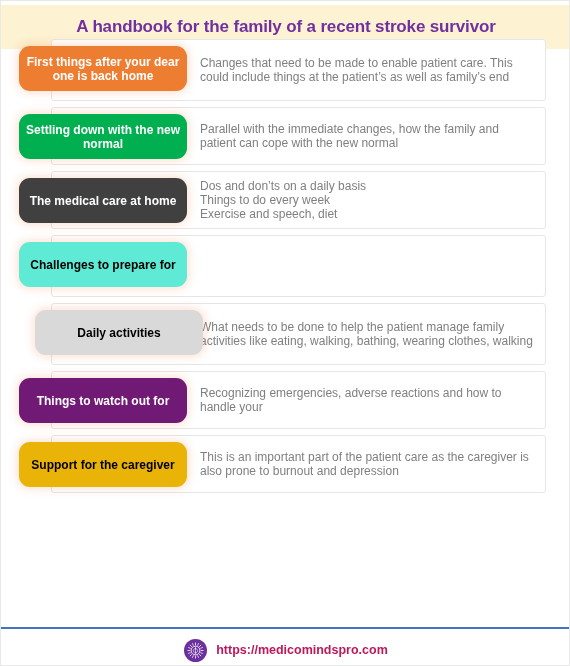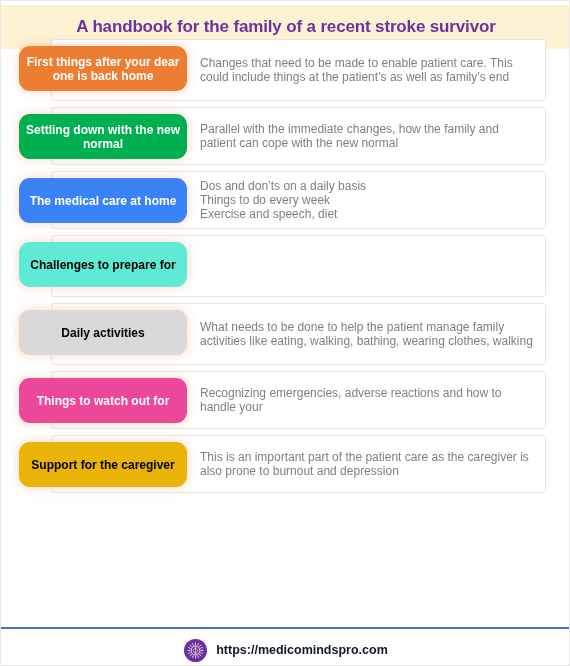--- a/index.html
+++ b/index.html
@@ -176,47 +176,47 @@
     <div class="row h-mid">
       <div class="row-card"></div>
       <div class="pill" style="background: rgb(0, 176, 80);">
         <span class="pill-label" style="color: rgb(255, 255, 255); text-align: center;">Settling down with the new normal</span>
       </div>
       <div class="desc">Parallel with the immediate changes, how the family and patient can cope with the new normal</div>
     </div>
 
     <div class="row h-mid">
       <div class="row-card"></div>
-      <div class="pill" style="background: #3b82f6;">
+      <div class="pill" style="background: #404040;">
         <span class="pill-label" style="color: rgb(255, 255, 255);">The medical care at home</span>
       </div>
       <div class="desc">Dos and don’ts on a daily basis
 Things to do every week
 Exercise and speech, diet</div>
     </div>
 
 
     <div class="row h-tall">
       <div class="row-card"></div>
       <div class="pill" style="background: #5eead4;">
         <span class="pill-label" style="color: rgb(0, 0, 0);">Challenges to prepare for</span>
       </div>
     </div>
 
     <div class="row h-tall">
       <div class="row-card"></div>
-      <div class="pill" style="background: rgb(217, 217, 217);">
+      <div class="pill" style="background: rgb(217, 217, 217); margin-left: 16px;">
         <span class="pill-label" style="color: rgb(0, 0, 0);">Daily activities</span>
       </div>
       <div class="desc">What needs to be done to help the patient manage family activities like eating, walking, bathing, wearing clothes, walking</div>
     </div>
 
     <div class="row h-mid">
       <div class="row-card"></div>
-      <div class="pill" style="background: #ec4899; text-align: right;">
+      <div class="pill" style="background: #701a75; text-align: right;">
         <span class="pill-label" style="color: rgb(255, 255, 255);">Things to watch out for</span>
       </div>
       <div class="desc">Recognizing emergencies, adverse reactions and how to handle your</div>
     </div>
 
     <div class="row h-mid">
       <div class="row-card"></div>
       <div class="pill" style="background: #eab308;">
         <span class="pill-label" style="color: rgb(0, 0, 0);">Support for the caregiver</span>
       </div>
@@ -244,16 +244,16 @@
           <line x1="19.4" y1="8.8" x2="21.8" y2="7.9"></line>
           <line x1="2.2" y1="7.9" x2="4.6" y2="8.8"></line>
           <line x1="19.4" y1="15.2" x2="21.8" y2="16.1"></line>
           <line x1="7.9" y1="21.8" x2="8.8" y2="19.4"></line>
           <line x1="15.2" y1="4.6" x2="16.1" y2="2.2"></line>
         </g>
         <circle cx="12" cy="12" r="6.2" fill="none" stroke="#ffffff" stroke-width="1.2"></circle>
         <path d="M12 7.2 L12 16.8 M12 9.2 C10.3 9.2 9.3 10.2 9.4 11.4 C8.4 11.9 8.6 13.4 9.8 13.8 C9.9 15.1 11.1 15.6 12 15.2 M12 9.2 C13.7 9.2 14.7 10.2 14.6 11.4 C15.6 11.9 15.4 13.4 14.2 13.8 C14.1 15.1 12.9 15.6 12 15.2" fill="none" stroke="#ffffff" stroke-width="0.85" stroke-linecap="round" stroke-linejoin="round"></path>
       </svg>
     </div>
-    <div class="footer-url" style="color: #0f172a;">https://medicomindspro.com</div>
+    <div class="footer-url" style="color: #be185d;">https://medicomindspro.com</div>
   </div>
 
 </div>
 
 </body></html>

